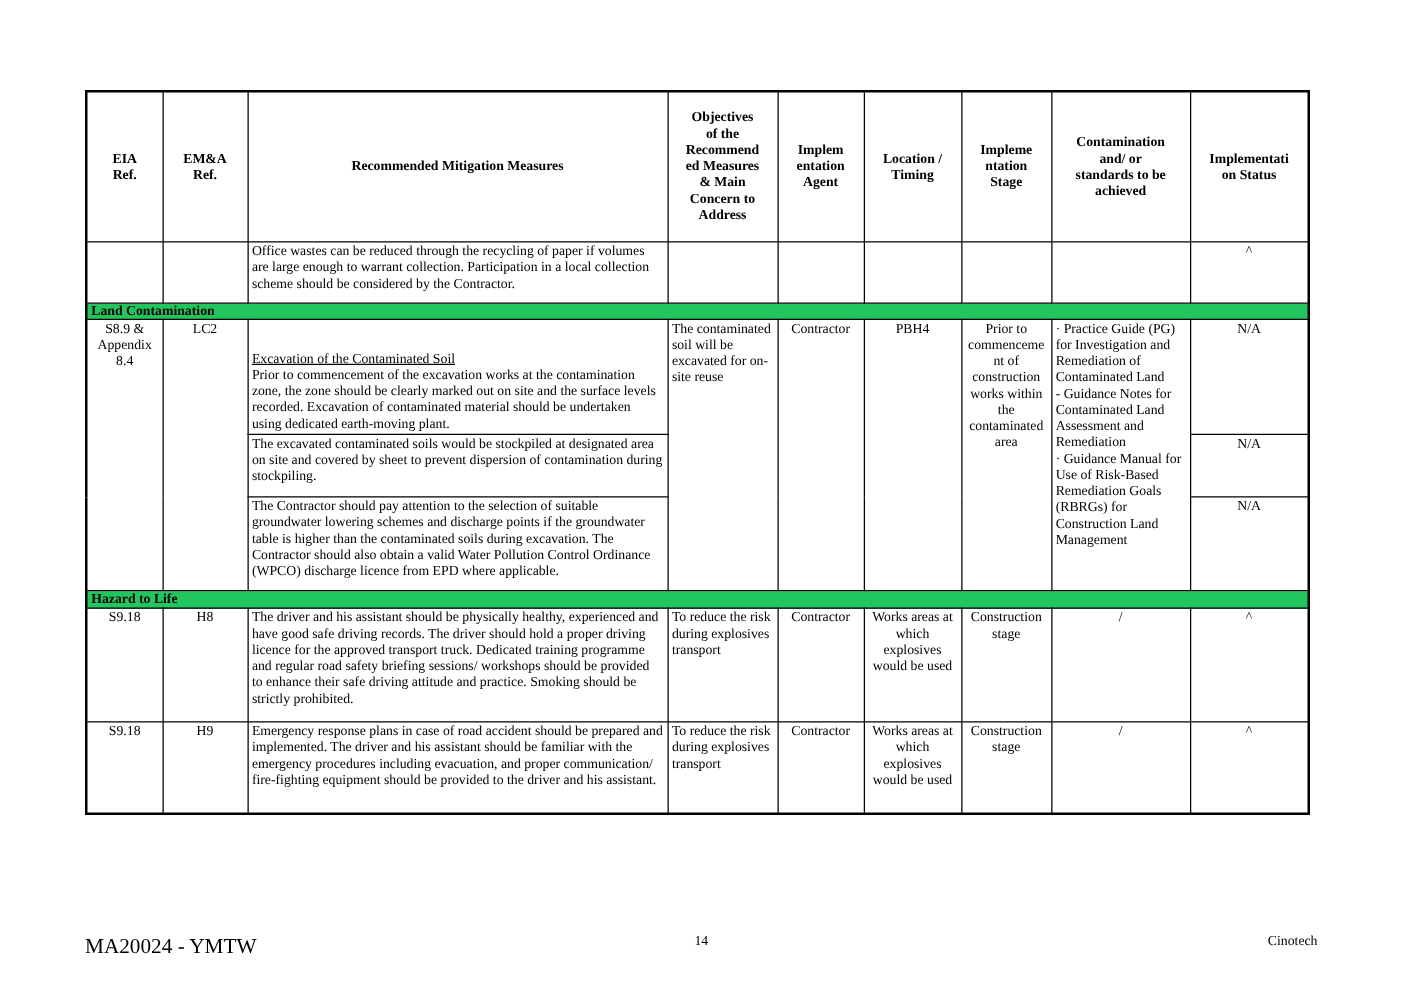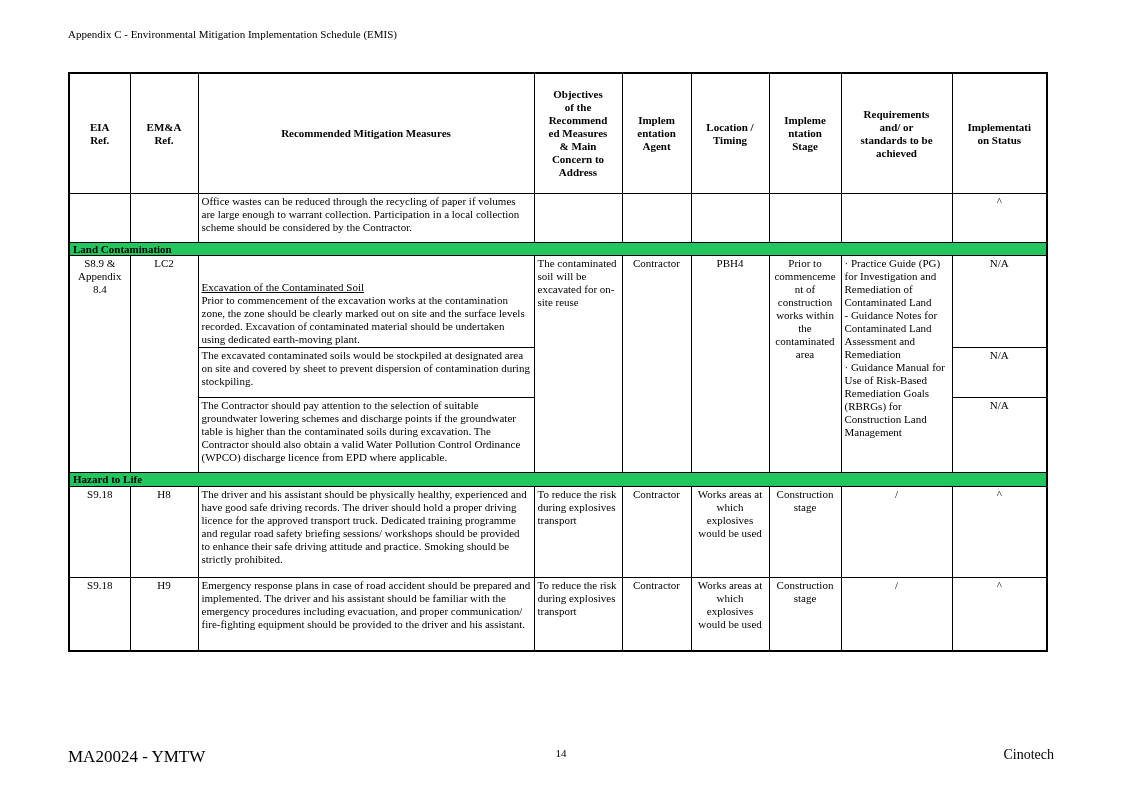--- a/index.html
+++ b/index.html
@@ -46,28 +46,27 @@
     background: #22c55e;
     font-weight: bold;
     padding: 0 3px;
     line-height: 12px;
   }
   .center { text-align: center; }
   .underline { text-decoration: underline; margin-top: 24px; }
   .req-item { margin-bottom: 0; }
   .footer-left  { position: absolute; left: 68px;  top: 747px; font-size: 17px; }
   .footer-center{ position: absolute; left: 0; width: 1122px; top: 747px; font-size: 11px; text-align: center; }
-  .footer-right { position: absolute; right: 68px; top: 747px; font-size: 14px; }
+  .footer-right { position: absolute; right: 68px; top: 747px; font-size: 11px; }
 </style>
 </head>
 <body>
 
 <div class="page">
 
-  <div class="doc-title">Appendix C - Environmental Mitigation Implementation Schedule (EMIS)</div>
 
   <table class="emis">
     <colgroup>
       <col style="width:61px">
         <col style="width:68px">
         <col style="width:336px">
       <col style="width:88px">
         <col style="width:69px">
         <col style="width:78px">
       <col style="width:72px">
@@ -76,21 +75,21 @@
     </colgroup>
     <thead>
       <tr style="height:63px">
         <th>EIA Ref.</th>
         <th>EM&amp;A Ref.</th>
         <th>Recommended Mitigation Measures</th>
         <th>Objectives of the Recommended Measures &amp; Main Concern to Address</th>
         <th>Implementation Agent</th>
         <th>Location / Timing</th>
         <th>Implementation Stage</th>
-        <th>Requirements and/ or standards to be achieved</th>
+        <th>Contamination and/ or standards to be achieved</th>
         <th>Implementation Status</th>
       </tr>
     </thead>
     <tbody>
 
       <tr style="height:49px">
         <td></td>
         <td></td>
         <td>Office wastes can be reduced through the recycling of paper if volumes are large enough to warrant collection.  Participation in a local collection scheme should be considered by the Contractor.</td>
         <td></td>

